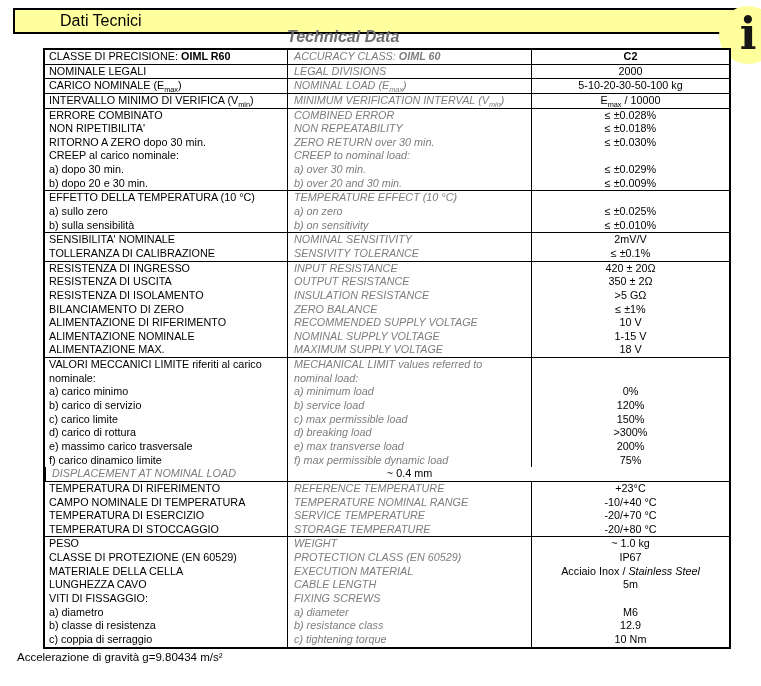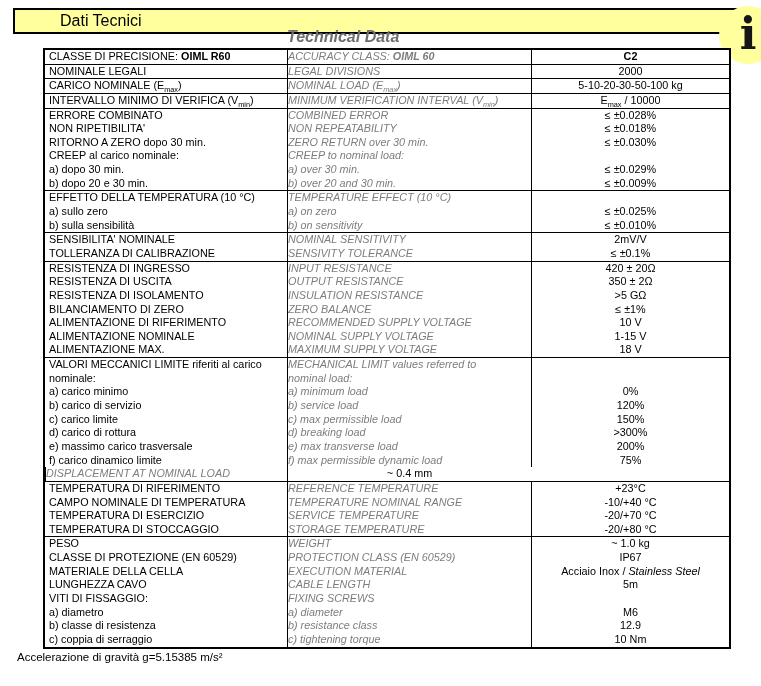--- a/index.html
+++ b/index.html
@@ -41,21 +41,21 @@
     border:2px solid #000;box-sizing:border-box;background:#fff;margin-left:29px;
   }
   .block{border-bottom:1px solid #000;}
   .block:last-child{border-bottom:none;}
   .trow{display:grid;grid-template-columns:242px 244px 198px;height:13.65px;}
   .trow > div{
     box-sizing:border-box;overflow:hidden;white-space:nowrap;
     font-size:10.8px;line-height:13.6px;
   }
   .cit{padding-left:4px;color:#000;}
-  .cen{border-left:1px solid #000;color:#7d7d7d;font-style:italic;}
+  .cen{border-left:1px solid #000;padding-left:6px;color:#7d7d7d;font-style:italic;}
   .cval{border-left:1px solid #000;text-align:center;color:#000;}
   sub{font-size:0.68em;line-height:0;}
   b{font-weight:bold;}
 
   
   .gravity-note-it{
     position:absolute;left:17px;top:650px;font-size:11.5px;line-height:14px;color:#000;
   }
   .gravity-note-en{
     position:absolute;left:16px;top:696px;font-size:11.5px;line-height:14px;
@@ -308,16 +308,16 @@
           <div class="cval">12.9</div>
         </div>
         <div class="trow">
           <div class="cit">c) coppia di serraggio</div>
           <div class="cen">c) tightening torque</div>
           <div class="cval">10 Nm</div>
         </div>
       </div>
     </div>
 
-  <div class="gravity-note-it">Accelerazione di gravità g=5.15385 m/s²</div>
+  <div class="gravity-note-it">Accelerazione di gravità g=9.80434 m/s²</div>
   <div class="gravity-note-en">Acceleration of gravity g=9.80434 m/s²</div>
 
 </div>
 
 </body></html>

